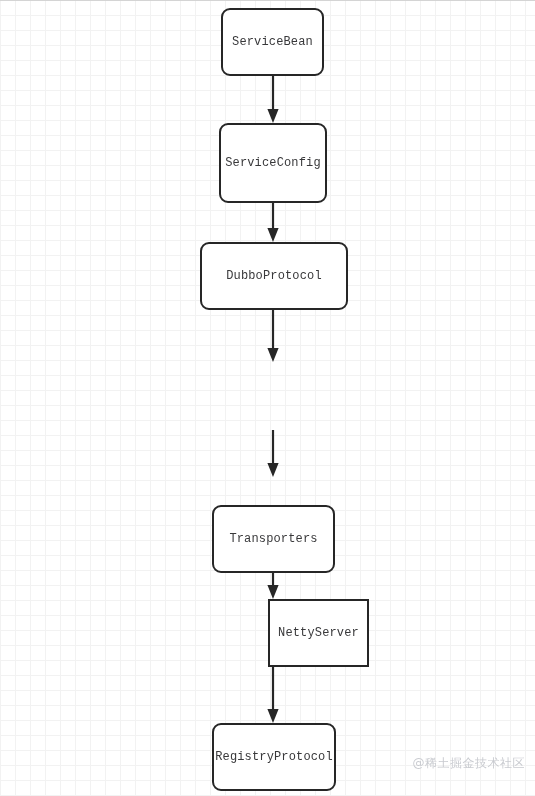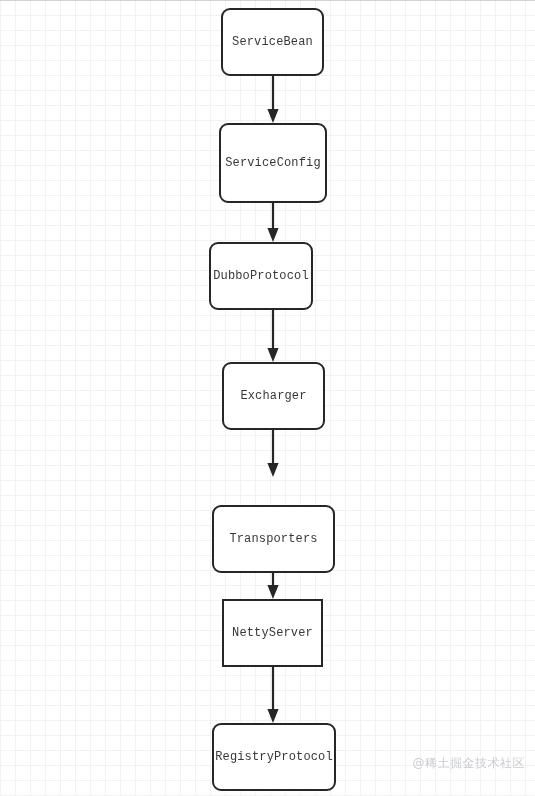--- a/index.html
+++ b/index.html
@@ -39,20 +39,21 @@
     box-sizing: border-box;
     background: #ffffff;
     border: 2.2px solid #262626;
     border-radius: 9px;
     display: flex;
     align-items: center;
     justify-content: center;
   }
   .node.sharp {
     border-radius: 0;
+    margin-left: 46px;
   }
   .node-label {
     font-family: Liberation Mono, monospace;
     font-size: 12px;
     color: #38383a;
     letter-spacing: 0.15px;
     white-space: nowrap;
   }
   .edge {
     position: absolute;
@@ -122,27 +123,24 @@
   </div>
 
   <div class="node" style="left:221px; top:8px; width:103px; height:68px;">
     <span class="node-label">ServiceBean</span>
   </div>
 
   <div class="node" style="left:219px; top:123px; width:108px; height:80px;">
     <span class="node-label">ServiceConfig</span>
   </div>
 
-  <div class="node" style="left:209px; top:242px; width:104px; height:68px;">
+  <div class="node" style="left:200px; top:242px; width:148px; height:68px;">
     <span class="node-label">DubboProtocol</span>
   </div>
 
-  <div class="node" style="left:222px; top:362px; width:103px; height:68px;">
-    <span class="node-label">Excharger</span>
-  </div>
 
   <div class="node" style="left:212px; top:505px; width:123px; height:68px;">
     <span class="node-label">Transporters</span>
   </div>
 
   <div class="node sharp" style="left:222px; top:599px; width:101px; height:68px;">
     <span class="node-label">NettyServer</span>
   </div>
 
   <div class="node" style="left:212px; top:723px; width:124px; height:68px;">

